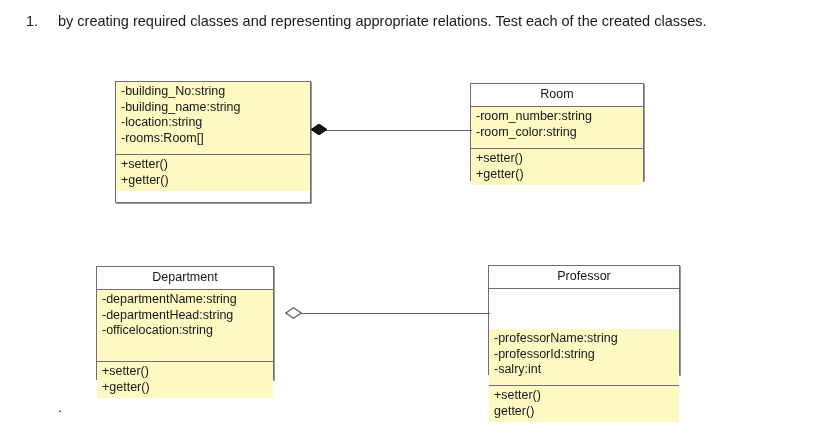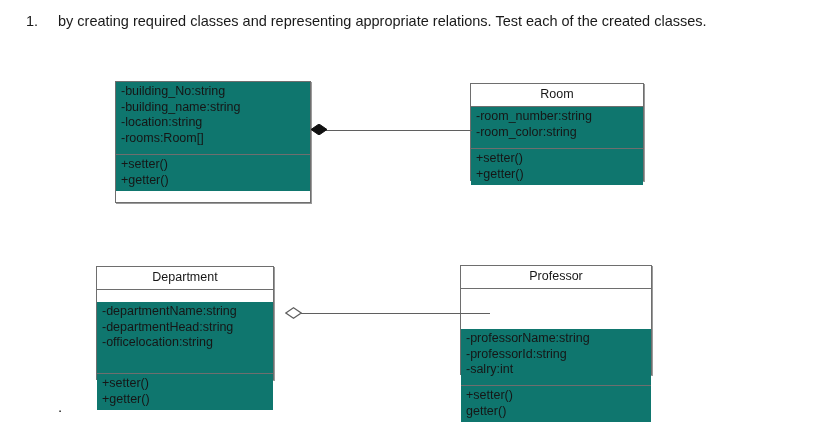--- a/index.html
+++ b/index.html
@@ -55,21 +55,21 @@
     font-size: 12.5px;
     line-height: 15px;
     padding: 3px 4px 4px 4px;
     color: #161616;
     border-bottom: 1.5px solid #6e6e6e;
     background: #ffffff;
   }
   .uml-section {
     padding: 2px 5px 3px 5px;
     border-bottom: 1.5px solid #6e6e6e;
-    background: #0f766e;
+    background: #fef9c3;
   }
   .uml-section.last {
     border-bottom: none;
   }
   .uml-line {
     display: block;
     font-size: 12.5px;
     line-height: 15.5px;
     white-space: nowrap;
     color: #161616;
@@ -133,32 +133,32 @@
     <span class="uml-line">-room_color:string</span>
   </div>
   <div class="uml-section last">
     <span class="uml-line">+setter()</span>
     <span class="uml-line">+getter()</span>
   </div>
 </div>
 
 <div class="uml-class" style="left:96px; top:266px; width:178px; height:114px;">
   <div class="uml-name">Department</div>
-  <div class="uml-section" style="height:66px;margin-top:12px;">
+  <div class="uml-section" style="height:66px;">
     <span class="uml-line">-departmentName:string</span>
     <span class="uml-line">-departmentHead:string</span>
     <span class="uml-line">-officelocation:string</span>
   </div>
   <div class="uml-section last">
     <span class="uml-line">+setter()</span>
     <span class="uml-line">+getter()</span>
   </div>
 </div>
 
-<div class="uml-class" style="left:460px; top:265px; width:192px; height:110px;">
+<div class="uml-class" style="left:488px; top:265px; width:192px; height:110px;">
   <div class="uml-name">Professor</div>
   <div class="uml-section" style="height:51px;margin-top:40px;">
     <span class="uml-line">-professorName:string</span>
     <span class="uml-line">-professorId:string</span>
     <span class="uml-line">-salry:int</span>
   </div>
   <div class="uml-section last">
     <span class="uml-line">+setter()</span>
     <span class="uml-line">getter()</span>
   </div>

